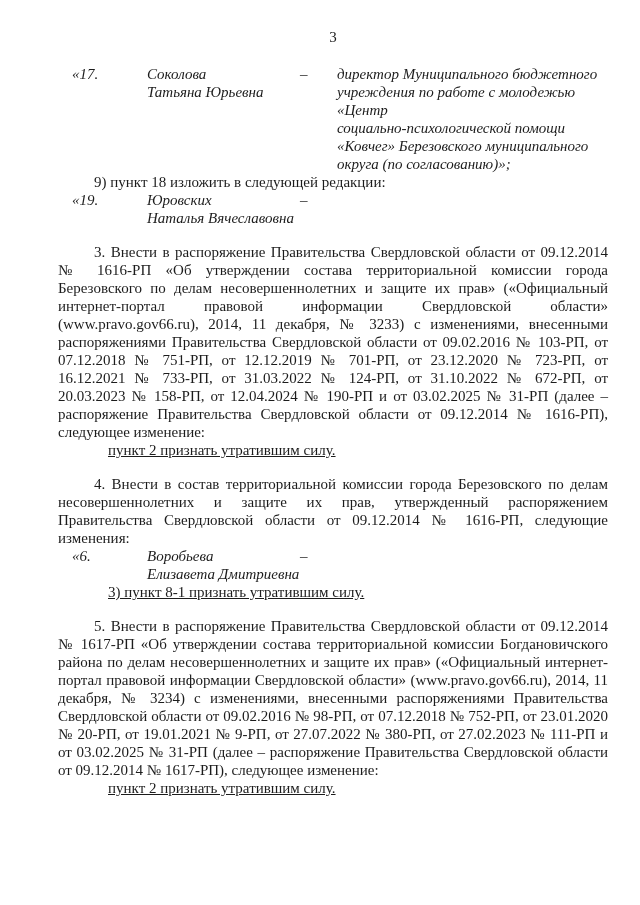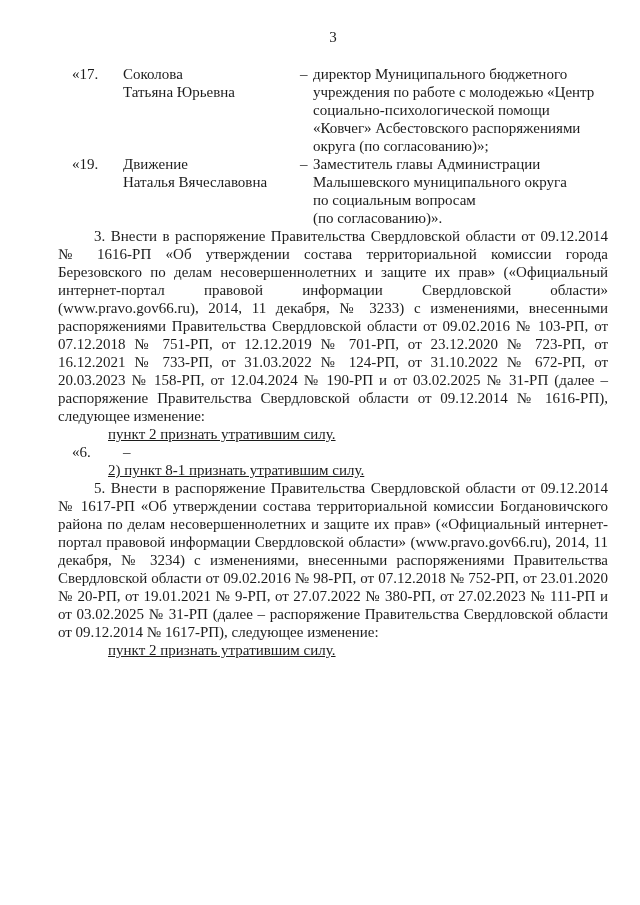--- a/index.html
+++ b/index.html
@@ -20,78 +20,80 @@
     top: 28px;
     width: 550px;
   }
   .page-num {
     text-align: center;
     margin-bottom: 19px;
   }
   .para {
     text-align: justify;
     text-indent: 36px;
+    margin-top: 16px;
   }
   .clause {
     text-indent: 50px;
     text-decoration: underline;
   }
   .clause-sm {
     text-indent: 36px;
   }
   .entry {
     display: grid;
     grid-template-columns: 51px 177px 13px 1fr;
     padding-left: 14px;
     box-sizing: border-box;
     align-items: start;
+    font-style: italic;
   }
-  .lines { white-space: pre-line; }
+  .lines { white-space: pre-line; margin-left: 24px; }
   .entry .num { white-space: nowrap; }
 </style>
 </head>
 <body>
 
 <div class="page">
   <div class="content">
 
     <div class="page-num">3</div>
 
     <div class="entry">
       <div class="num">«17.</div>
       <div class="lines">Соколова
 Татьяна Юрьевна</div>
       <div>–</div>
       <div class="lines">директор Муниципального бюджетного
 учреждения по работе с молодежью «Центр
 социально-психологической помощи
-«Ковчег» Асбестовского распоряжениями
+«Ковчег» Березовского муниципального
 округа (по согласованию)»;</div>
     </div>
 
+    <div class="clause-sm">9) пункт 18 изложить в следующей редакции:</div>
 
     <div class="entry">
       <div class="num">«19.</div>
-      <div class="lines">Движение
+      <div class="lines">Юровских
 Наталья Вячеславовна</div>
       <div>–</div>
-      <div class="lines">Заместитель главы Администрации
-Малышевского муниципального округа
-по социальным вопросам
-(по согласованию)».</div>
     </div>
 
     <div class="para">3. Внести в распоряжение Правительства Свердловской области от 09.12.2014 № 1616-РП «Об утверждении состава территориальной комиссии города Березовского по делам несовершеннолетних и защите их прав» («Официальный интернет-портал правовой информации Свердловской области» (www.pravo.gov66.ru), 2014, 11 декабря, № 3233) с изменениями, внесенными распоряжениями Правительства Свердловской области от 09.02.2016 № 103-РП, от 07.12.2018 № 751-РП, от 12.12.2019 № 701-РП, от 23.12.2020 № 723-РП, от 16.12.2021 № 733-РП, от 31.03.2022 № 124-РП, от 31.10.2022 № 672-РП, от 20.03.2023 № 158-РП, от 12.04.2024 № 190-РП и от 03.02.2025 № 31-РП (далее – распоряжение Правительства Свердловской области от 09.12.2014 № 1616-РП), следующее изменение:</div>
     <div class="clause">пункт 2 признать утратившим силу.</div>
 
+    <div class="para">4. Внести в состав территориальной комиссии города Березовского по делам несовершеннолетних и защите их прав, утвержденный распоряжением Правительства Свердловской области от 09.12.2014 № 1616-РП, следующие изменения:</div>
 
     <div class="entry">
       <div class="num">«6.</div>
+      <div class="lines">Воробьева
+Елизавета Дмитриевна</div>
       <div>–</div>
     </div>
 
-    <div class="clause">2) пункт 8-1 признать утратившим силу.</div>
+    <div class="clause">3) пункт 8-1 признать утратившим силу.</div>
 
     <div class="para">5. Внести в распоряжение Правительства Свердловской области от 09.12.2014 № 1617-РП «Об утверждении состава территориальной комиссии Богдановичского района по делам несовершеннолетних и защите их прав» («Официальный интернет-портал правовой информации Свердловской области» (www.pravo.gov66.ru), 2014, 11 декабря, № 3234) с изменениями, внесенными распоряжениями Правительства Свердловской области от 09.02.2016 № 98-РП, от 07.12.2018 № 752-РП, от 23.01.2020 № 20-РП, от 19.01.2021 № 9-РП, от 27.07.2022 № 380-РП, от 27.02.2023 № 111-РП и от 03.02.2025 № 31-РП (далее – распоряжение Правительства Свердловской области от 09.12.2014 № 1617-РП), следующее изменение:</div>
     <div class="clause">пункт 2 признать утратившим силу.</div>
 
   </div>
 </div>
 
 </body></html>

